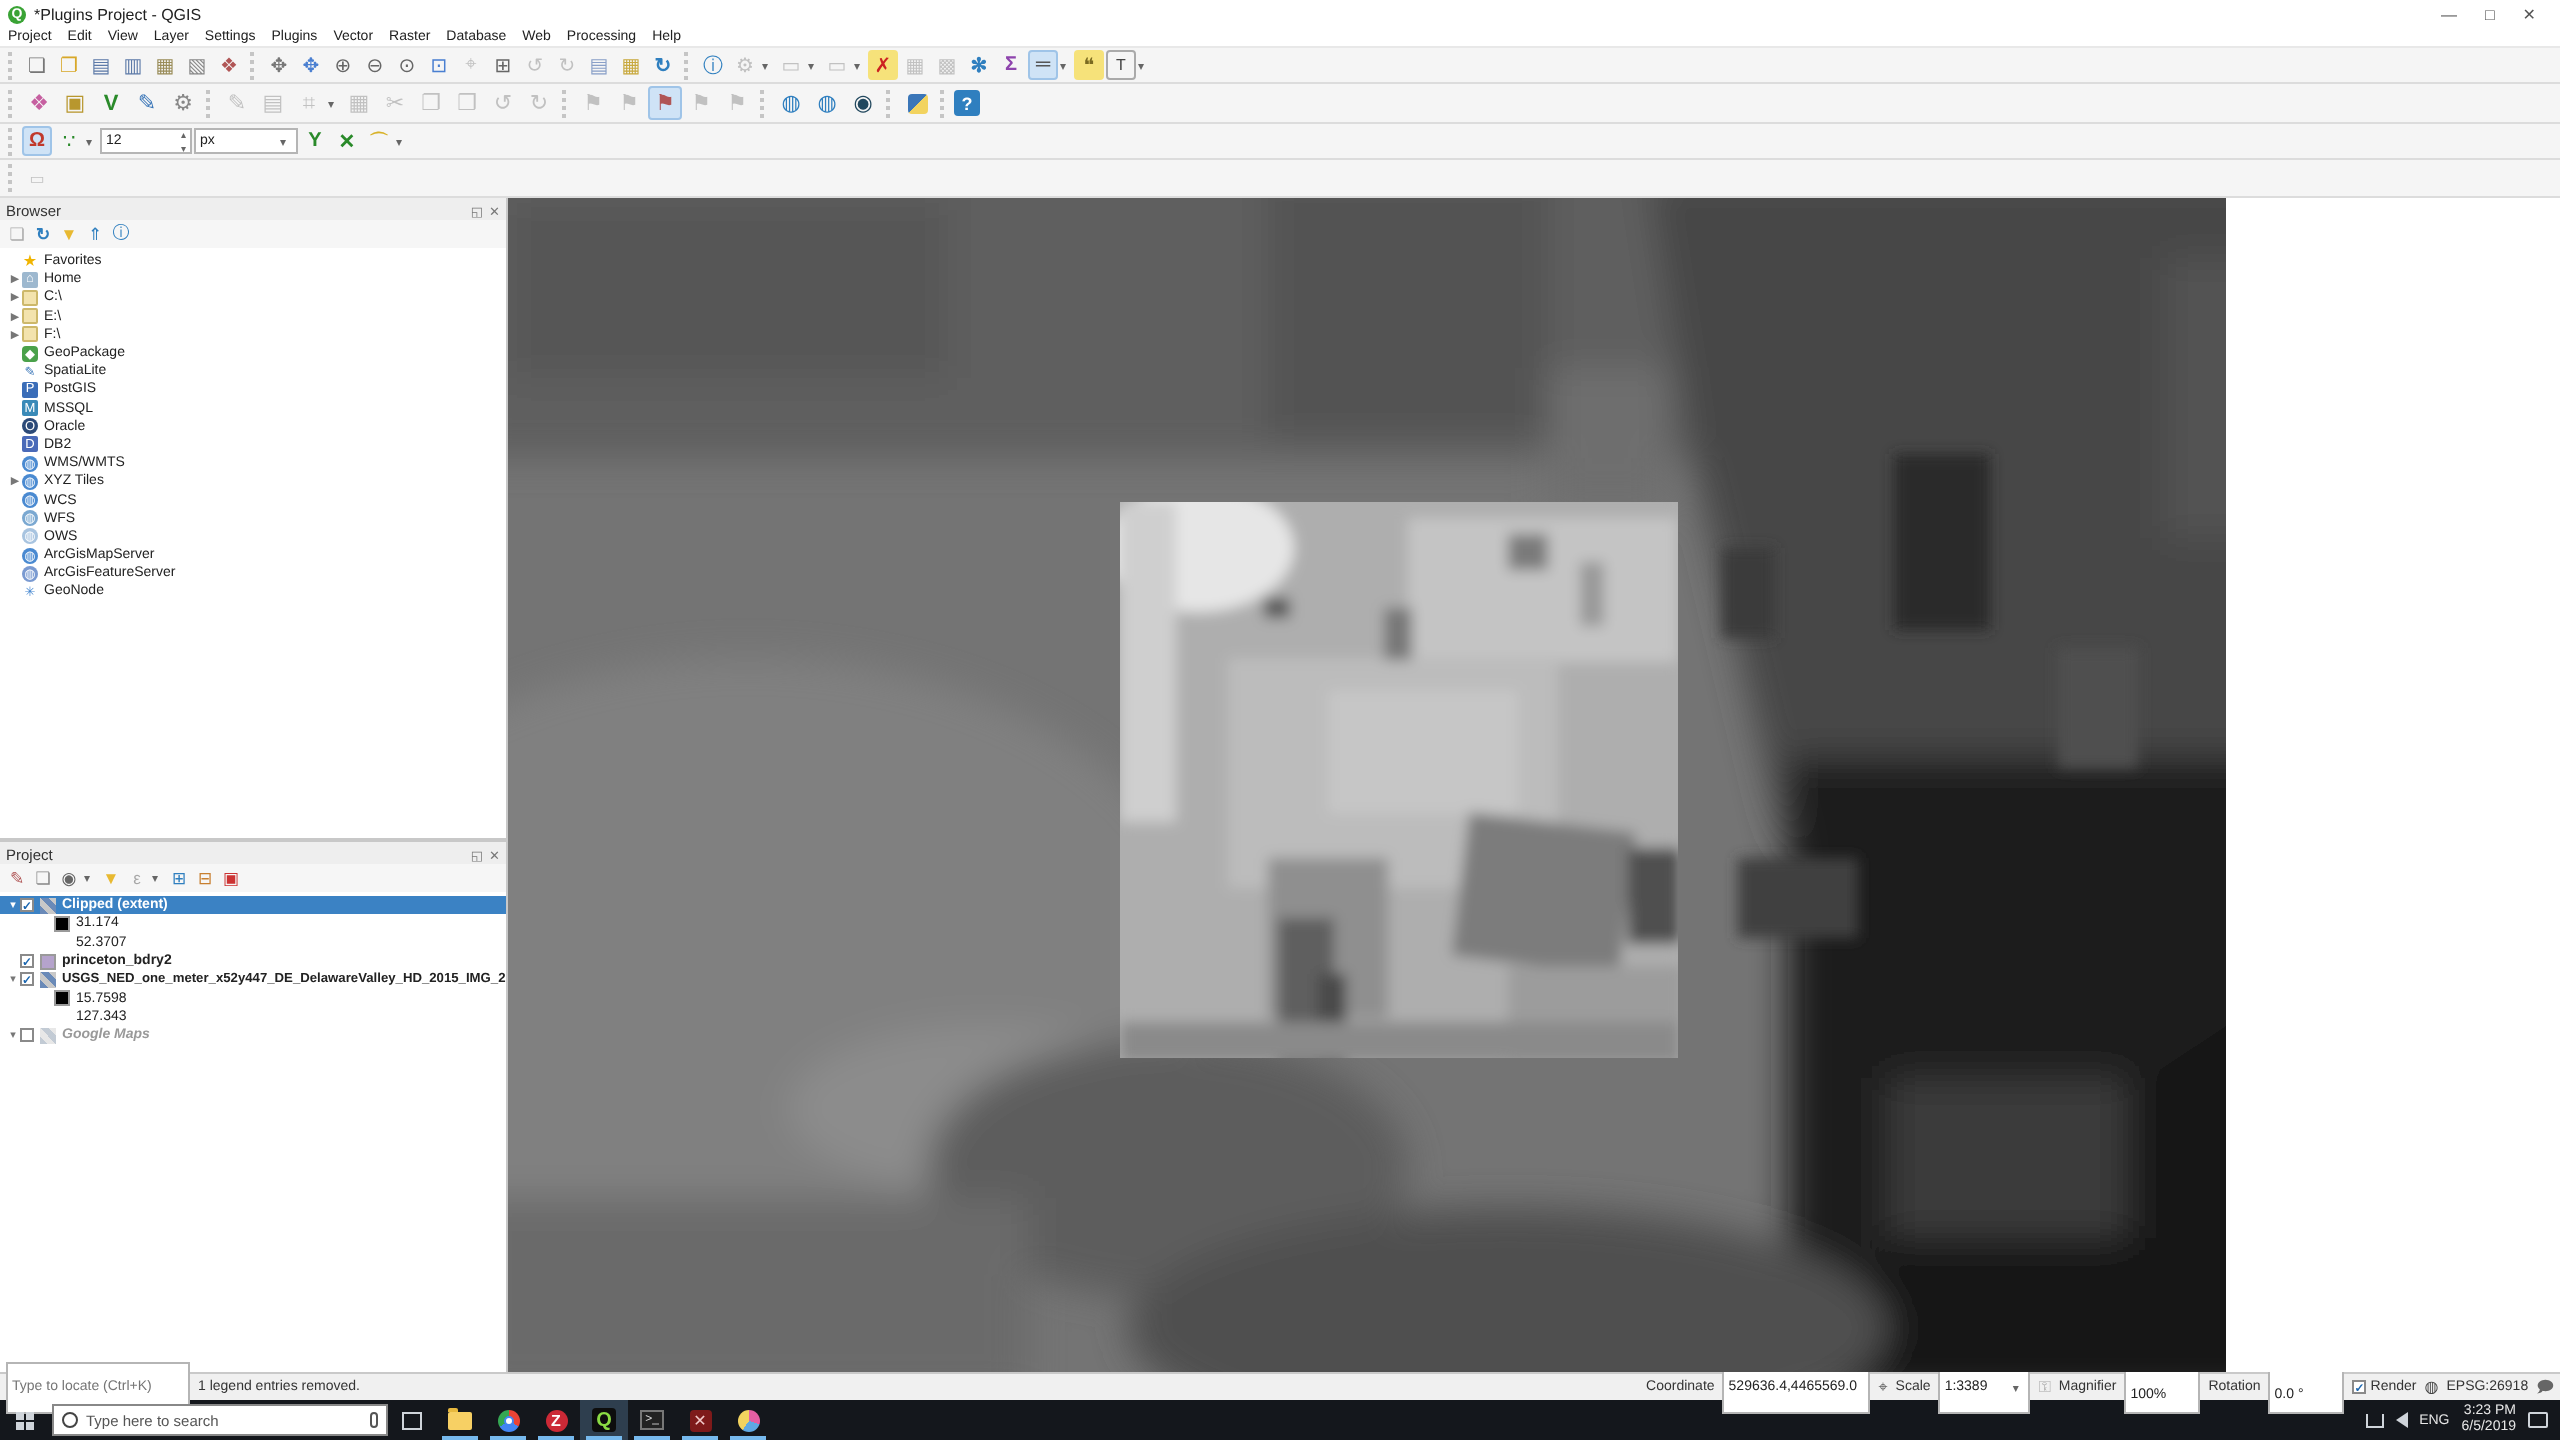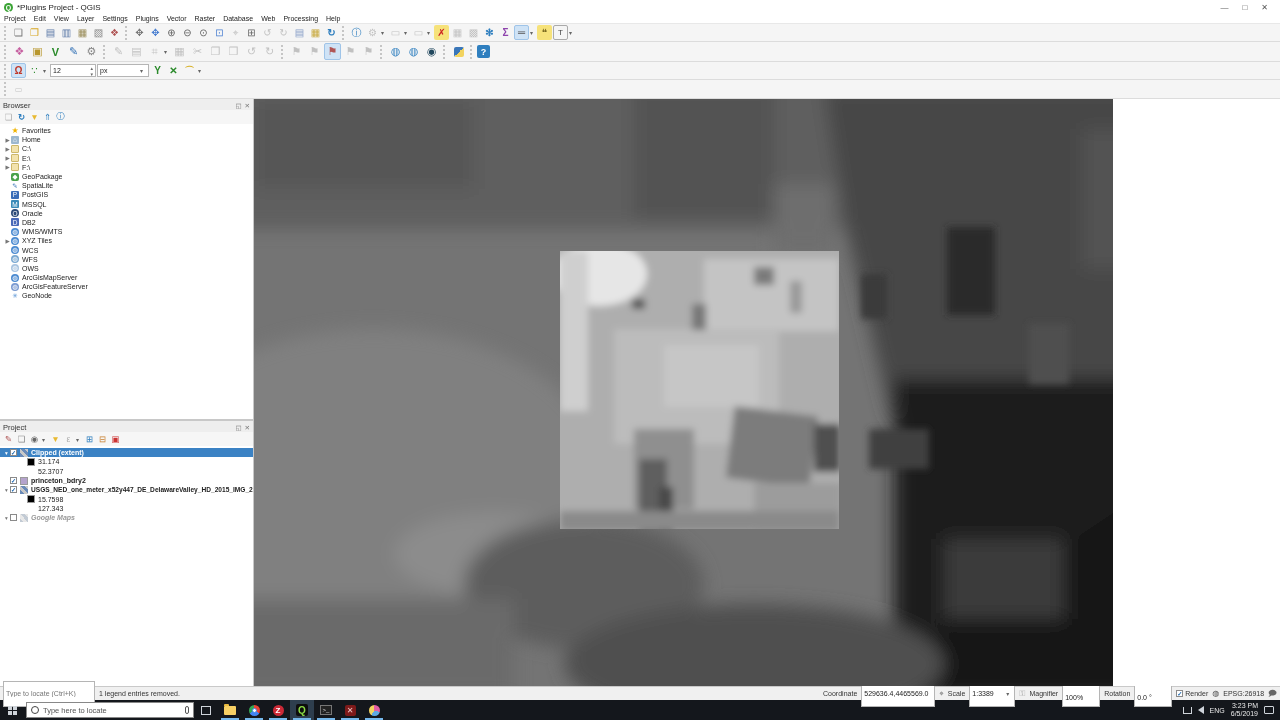--- a/index.html
+++ b/index.html
@@ -481,21 +481,21 @@
   <div class="start">
       <span class="wlogo">
         <i></i>
         <i></i>
         <i></i>
         <i></i>
       </span>
     </div>
   <div class="tsearch">
     <span class="ring"></span>
-    <span>Type here to locate</span>
+    <span>Type here to search</span>
     <span class="mic"></span>
   </div>
   <div class="tico">
       <span style="width:10px;height:9px;border:1px solid #cfd4da"></span>
     </div>
   <div class="tico running">
       <span class="folder-ic"></span>
     </div>
   <div class="tico running">
       <span class="chrome-ic"></span>

